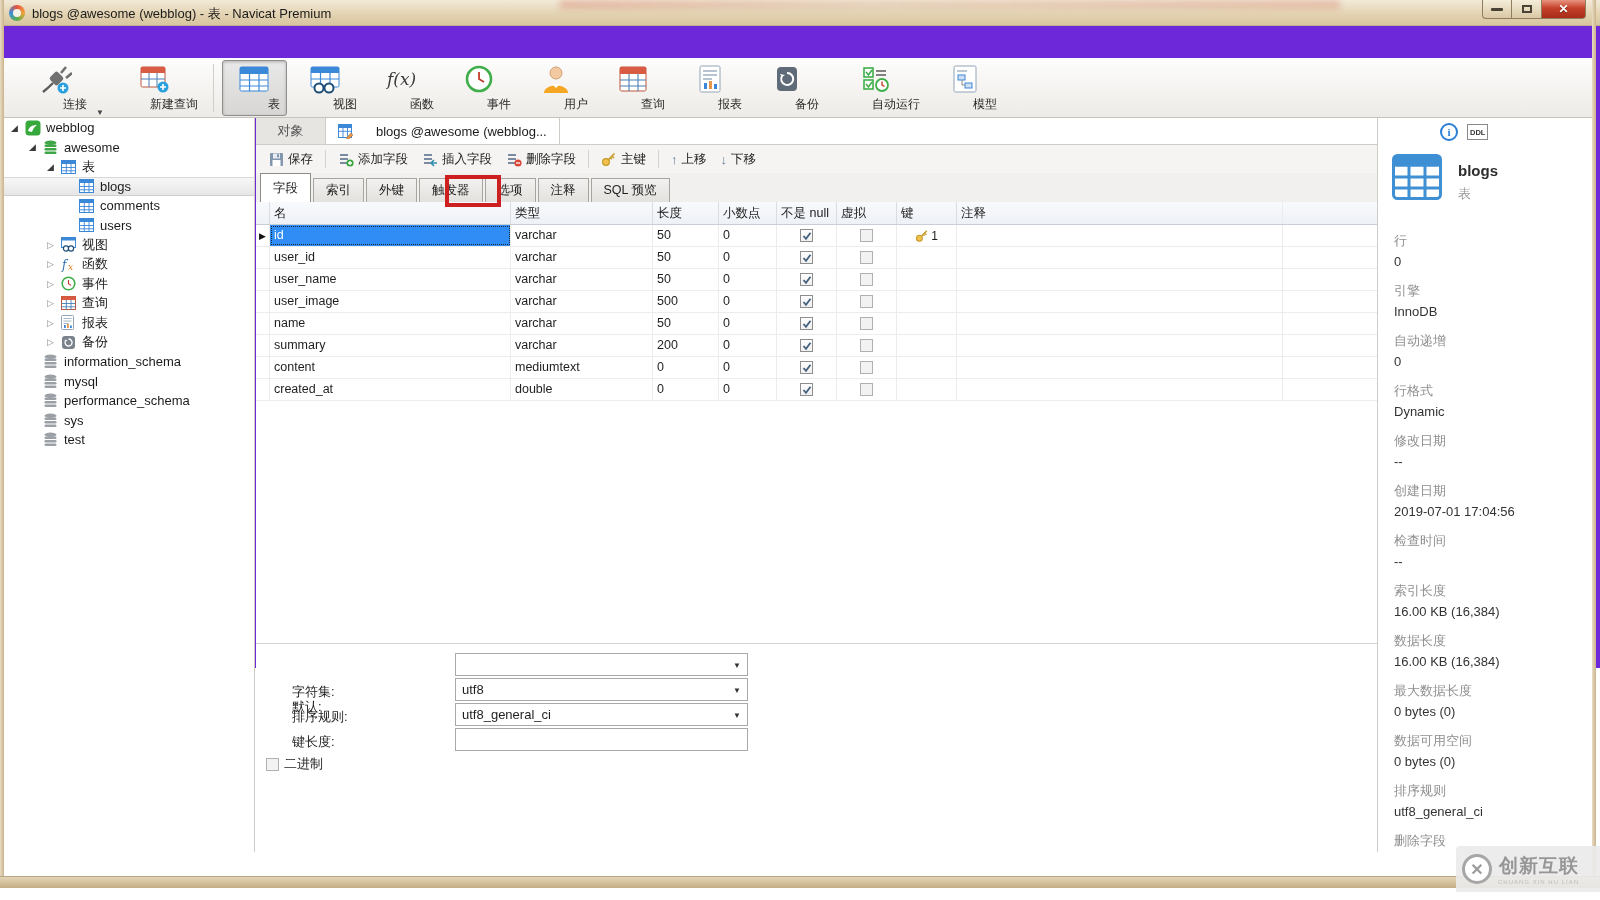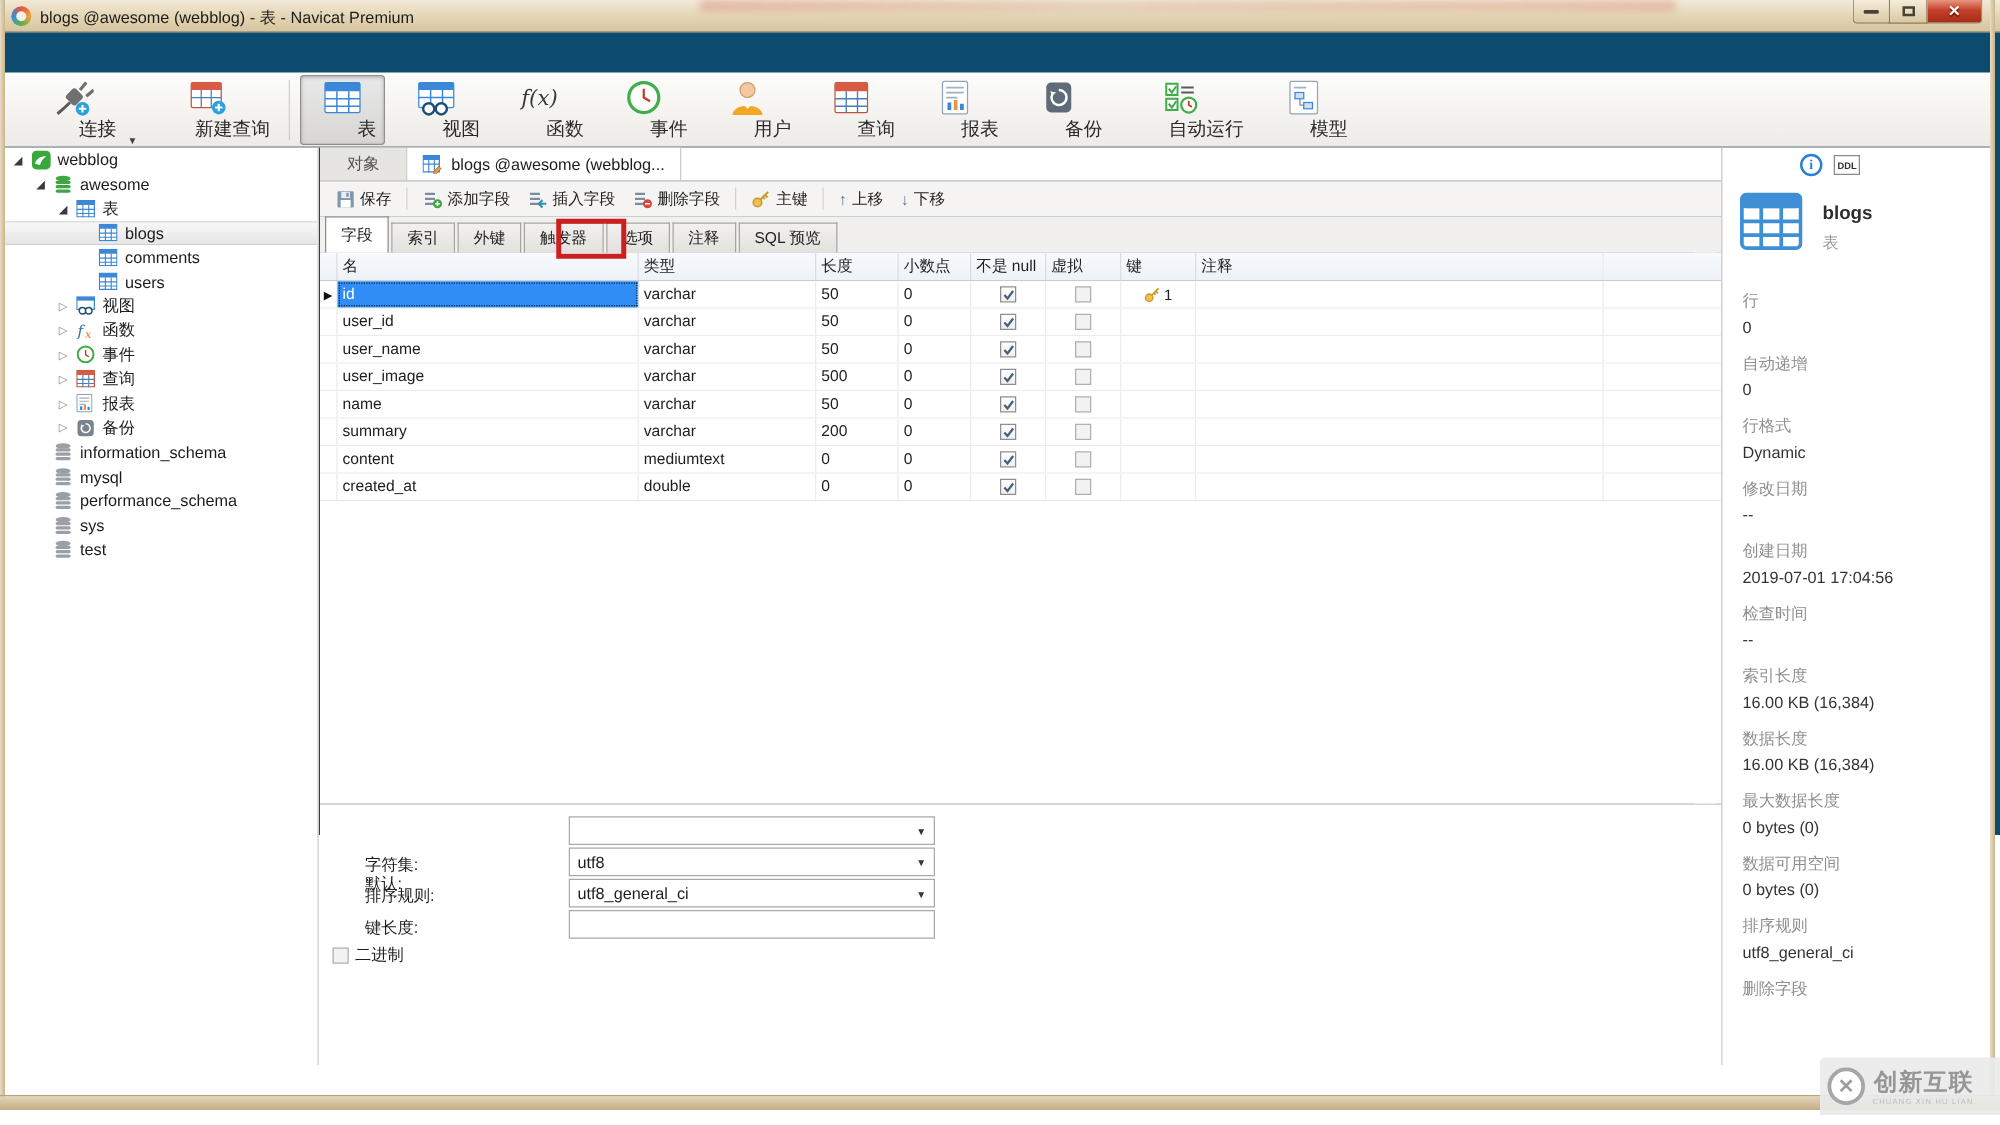--- a/index.html
+++ b/index.html
@@ -1,17 +1,17 @@
 <!DOCTYPE html>
 <html><head>
 <meta charset="utf-8">
 <style>
   * { margin:0; padding:0; box-sizing:border-box; }
   html,body { width:1600px; height:900px; background:#fff; font-family:"Liberation Sans", sans-serif; overflow:hidden; }
-  .screen { position:relative; width:1600px; height:668px; background:#0c4a6e; }
+  .screen { position:relative; width:1600px; height:668px; background:#6d28d9; }
   .frame-side { position:absolute; top:0; width:4px; height:886px; background:linear-gradient(90deg,#e9dcc2,#c9b48c); z-index:50;}
   .frame-left { left:0; }
   .frame-right { right:4px; }
   .frame-bottom { position:absolute; left:0; top:876px; width:1600px; height:12px;
     background:linear-gradient(#e3d5b8,#c3ad84); border-top:1px solid #b8a47c; z-index:50; }
 
   
   .titlebar { position:absolute; left:0; top:0; width:1600px; height:26px;
     background:linear-gradient(#f2e9d8,#e2d2b0 60%,#d8c5a0); border-bottom:1px solid #bfae8d; z-index:40; }
   .bg-glare { position:absolute; left:560px; top:0; width:780px; height:9px;
@@ -34,39 +34,39 @@
   .menubar { position:absolute; left:3px; top:26px; width:1593px; height:32px; background:#f2f1ef; display:flex; align-items:center; z-index:30;}
   .menu-item { padding:5px 14px; font-size:13px; color:#1e1e1e; }
   .login-wrap { position:absolute; right:12px; top:0; height:32px; display:flex; align-items:center; gap:8px; }
   .login-label { font-size:13px; color:#1e1e1e; }
   .avatar { width:30px; height:28px; background:#fbfbfb; border:1px solid #d8d6d2; display:flex; align-items:flex-end; justify-content:center; overflow:hidden; }
 
   
   .toolbar { position:absolute; left:3px; top:58px; width:1593px; height:60px;
     background:linear-gradient(#fdfdfc,#edebe7); border-bottom:1px solid #c7c3bd; display:flex; align-items:center; padding-left:14px; z-index:30;}
   .tb-item { display:flex; flex-direction:column; align-items:center; justify-content:center; min-width:56px; height:56px; padding:2px 6px; border:1px solid transparent; border-radius:3px; }
-  .tb-item .tb-label { font-size:15px; color:#2a2a2a; margin-top:1px; white-space:nowrap;margin-left:39px; }
+  .tb-item .tb-label { font-size:12px; color:#2a2a2a; margin-top:1px; white-space:nowrap;margin-left:39px; }
   .tb-item.active { border:1px solid #8f8f8f; background:linear-gradient(#e9e9e9,#d7d6d4); box-shadow:inset 0 1px 3px rgba(0,0,0,.25); min-width:62px; }
   .tb-sep { width:1px; height:48px; background:#d2cfca; margin:0 8px; }
   .dd-caret { font-size:8px; color:#444; margin-left:2px; align-self:flex-end; }
   .tb-icon { width:34px; height:32px; display:flex; align-items:center; justify-content:center; }
 
   
   .sidebar { position:absolute; left:3px; top:118px; width:252px; height:734px; background:#fff; border-right:1px solid #cfccc7; overflow:hidden; z-index:20;}
   .ti { display:flex; align-items:center; height:19.5px; font-size:13px; color:#1c1c1c; padding-left:calc(8px + var(--lv)*18px); }
   .ti.selected { background:linear-gradient(#f7f7f7,#e6e6e6); border-top:1px solid #d8d8d8; border-bottom:1px solid #cfcfcf; }
   .tw { width:14px; font-size:9px; color:#3a3a3a; flex:0 0 14px; }
   .tw.closed { color:#8a8a8a; }
   .tic { width:18px; flex:0 0 18px; display:flex; align-items:center; }
   .tl { margin-left:3px; white-space:nowrap; }
 
   
   .doctabs { position:absolute; left:256px; top:118px; width:1121px; height:27px; background:#fff; border-bottom:1px solid #cfccc7; display:flex; z-index:20;}
   .tab-object { width:70px; background:#e7e5e2; border-right:1px solid #cfccc7; display:flex; align-items:center; justify-content:center; font-size:13px; color:#555; }
-  .tab-doc { display:flex; align-items:center; gap:7px; padding:0 12px; background:#fff; border-right:1px solid #cfccc7; font-size:13px; color:#1c1c1c; }
+  .tab-doc { display:flex; align-items:center; gap:22px; padding:0 12px; background:#fff; border-right:1px solid #cfccc7; font-size:13px; color:#1c1c1c; }
 
   .etoolbar { position:absolute; left:256px; top:145px; width:1121px; height:28px; background:#f5f4f2; display:flex; align-items:center; padding-left:6px; z-index:20;}
   .et-btn { display:flex; align-items:center; gap:4px; font-size:12.5px; color:#222; padding:3px 7px; }
   .et-sep { width:1px; height:18px; background:#d6d3ce; margin:0 5px; }
   .arrow-ud { color:#5f7795; font-weight:bold; font-size:13px; }
 
   .subtabs { position:absolute; left:256px; top:173px; width:1121px; height:29px; background:#f1f0ee; display:flex; align-items:flex-end; padding-left:4px; z-index:20;}
   .stab { height:24px; padding:0 12px; display:flex; align-items:center; font-size:12.5px; color:#222;
     background:linear-gradient(#f2f1ef,#e3e1de); border:1px solid #a8a5a0; border-bottom:none; margin-right:2px; }
   .stab.active { height:29px; background:#fff; border-color:#8f8c87; position:relative; z-index:2; }
@@ -785,20 +785,24 @@
         <div class="ip-title">blogs</div>
         <div class="ip-sub">表</div>
       </div>
     </div>
     <div class="props">
       <div class="prop">
         <div class="pl">行</div>
         <div class="pv">0</div>
       </div>
       <div class="prop">
+        <div class="pl">引擎</div>
+        <div class="pv">InnoDB</div>
+      </div>
+      <div class="prop">
         <div class="pl">自动递增</div>
         <div class="pv">0</div>
       </div>
       <div class="prop">
         <div class="pl">行格式</div>
         <div class="pv">Dynamic</div>
       </div>
       <div class="prop">
         <div class="pl">修改日期</div>
         <div class="pv">--</div>

